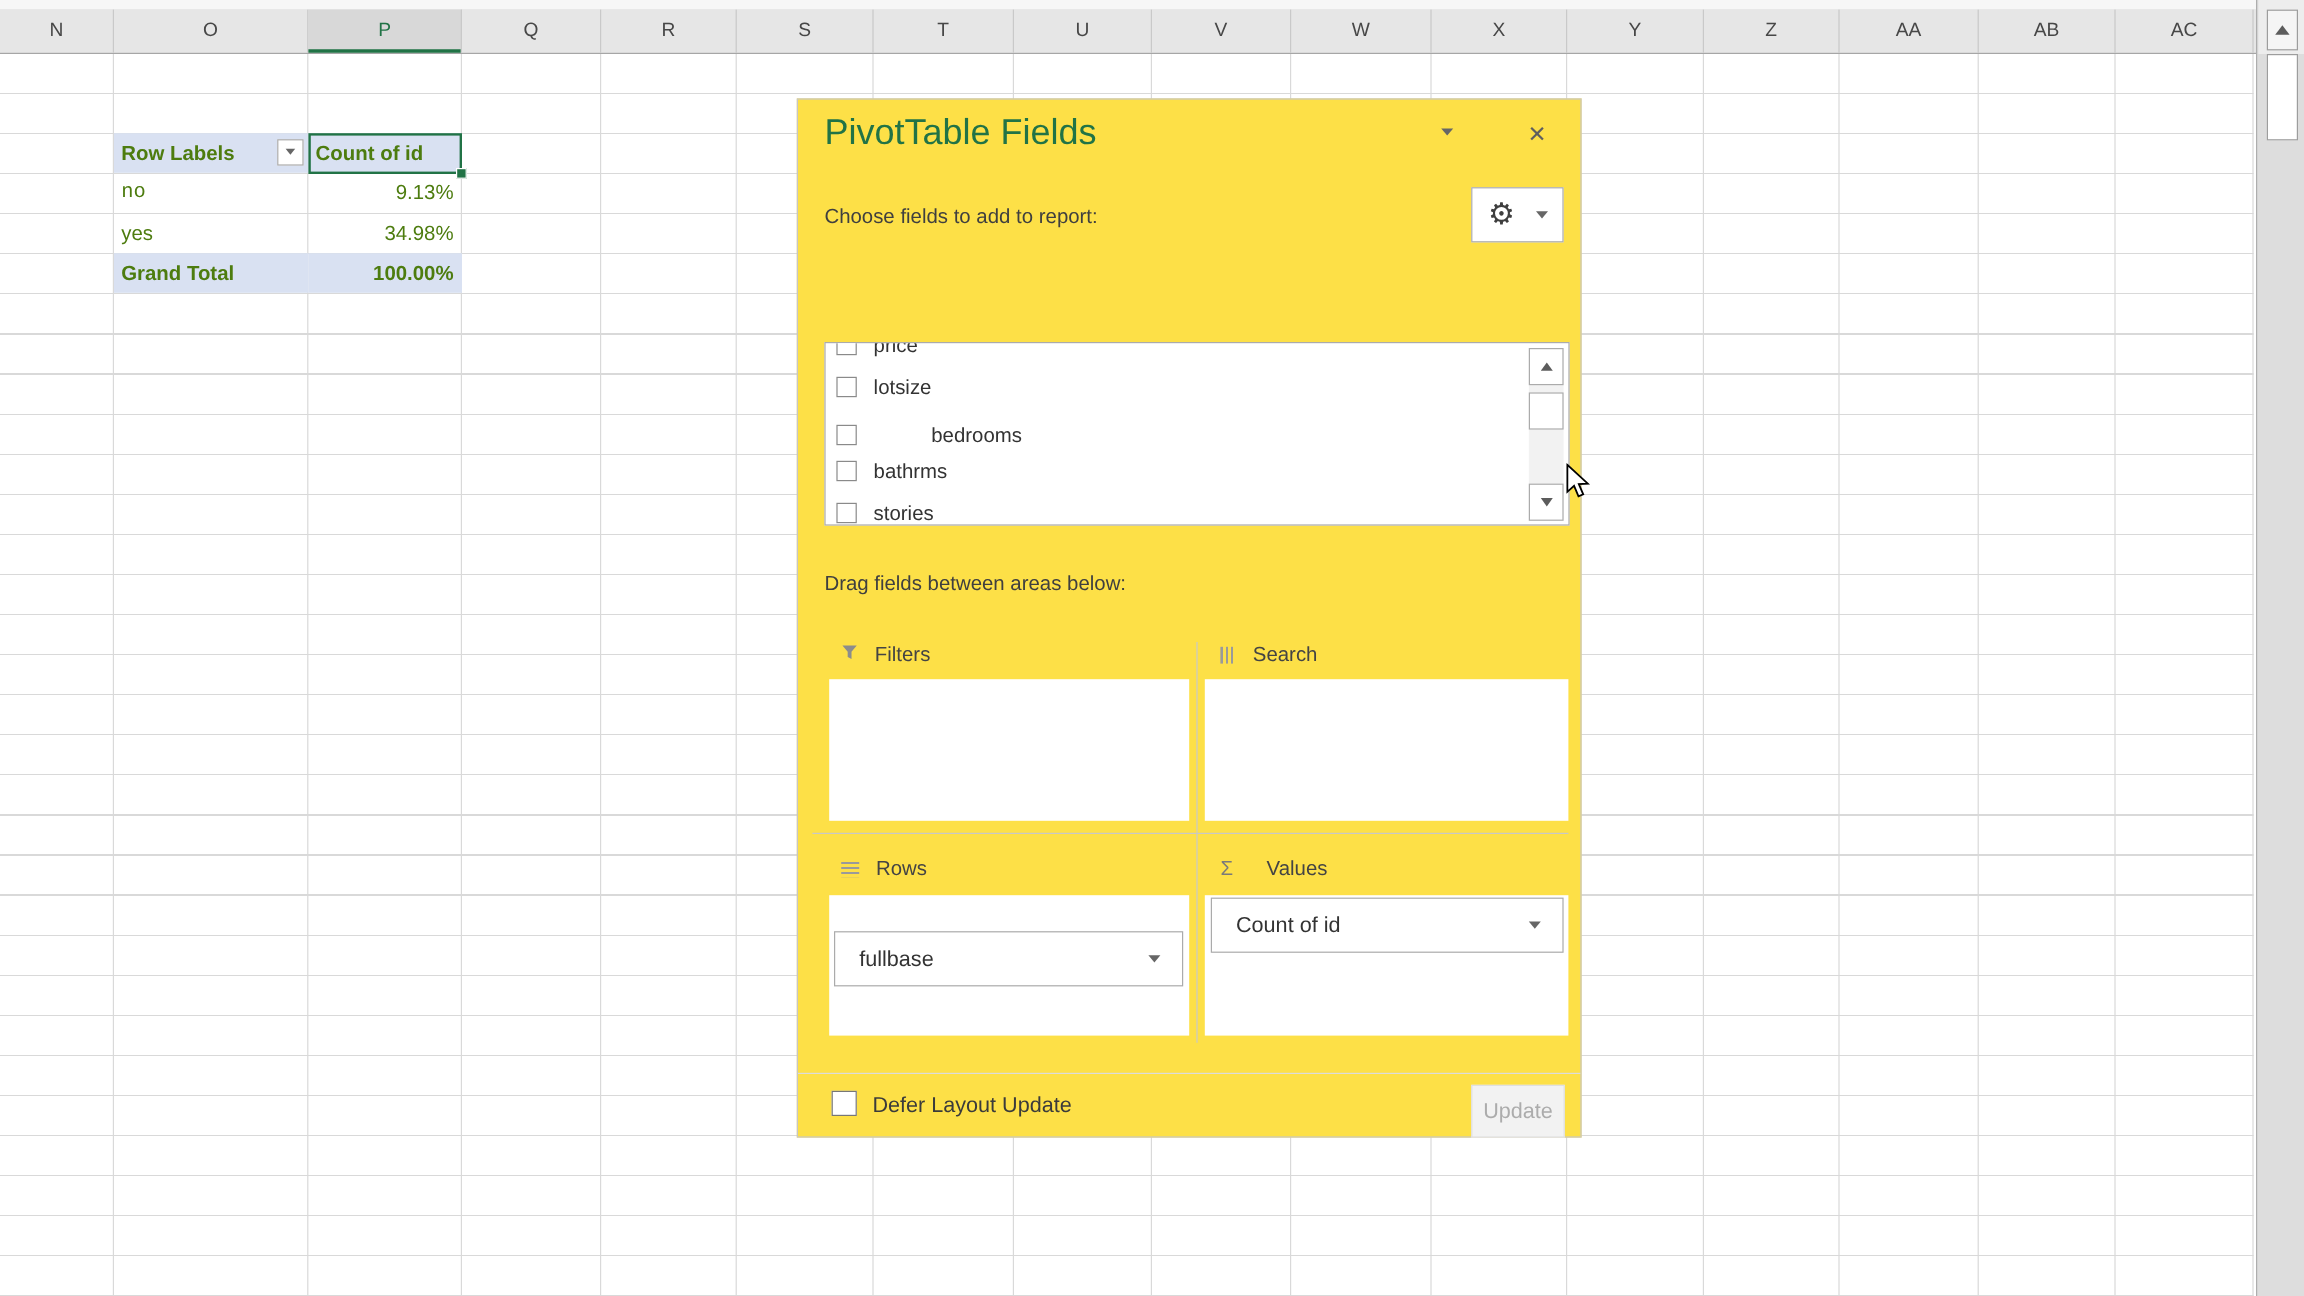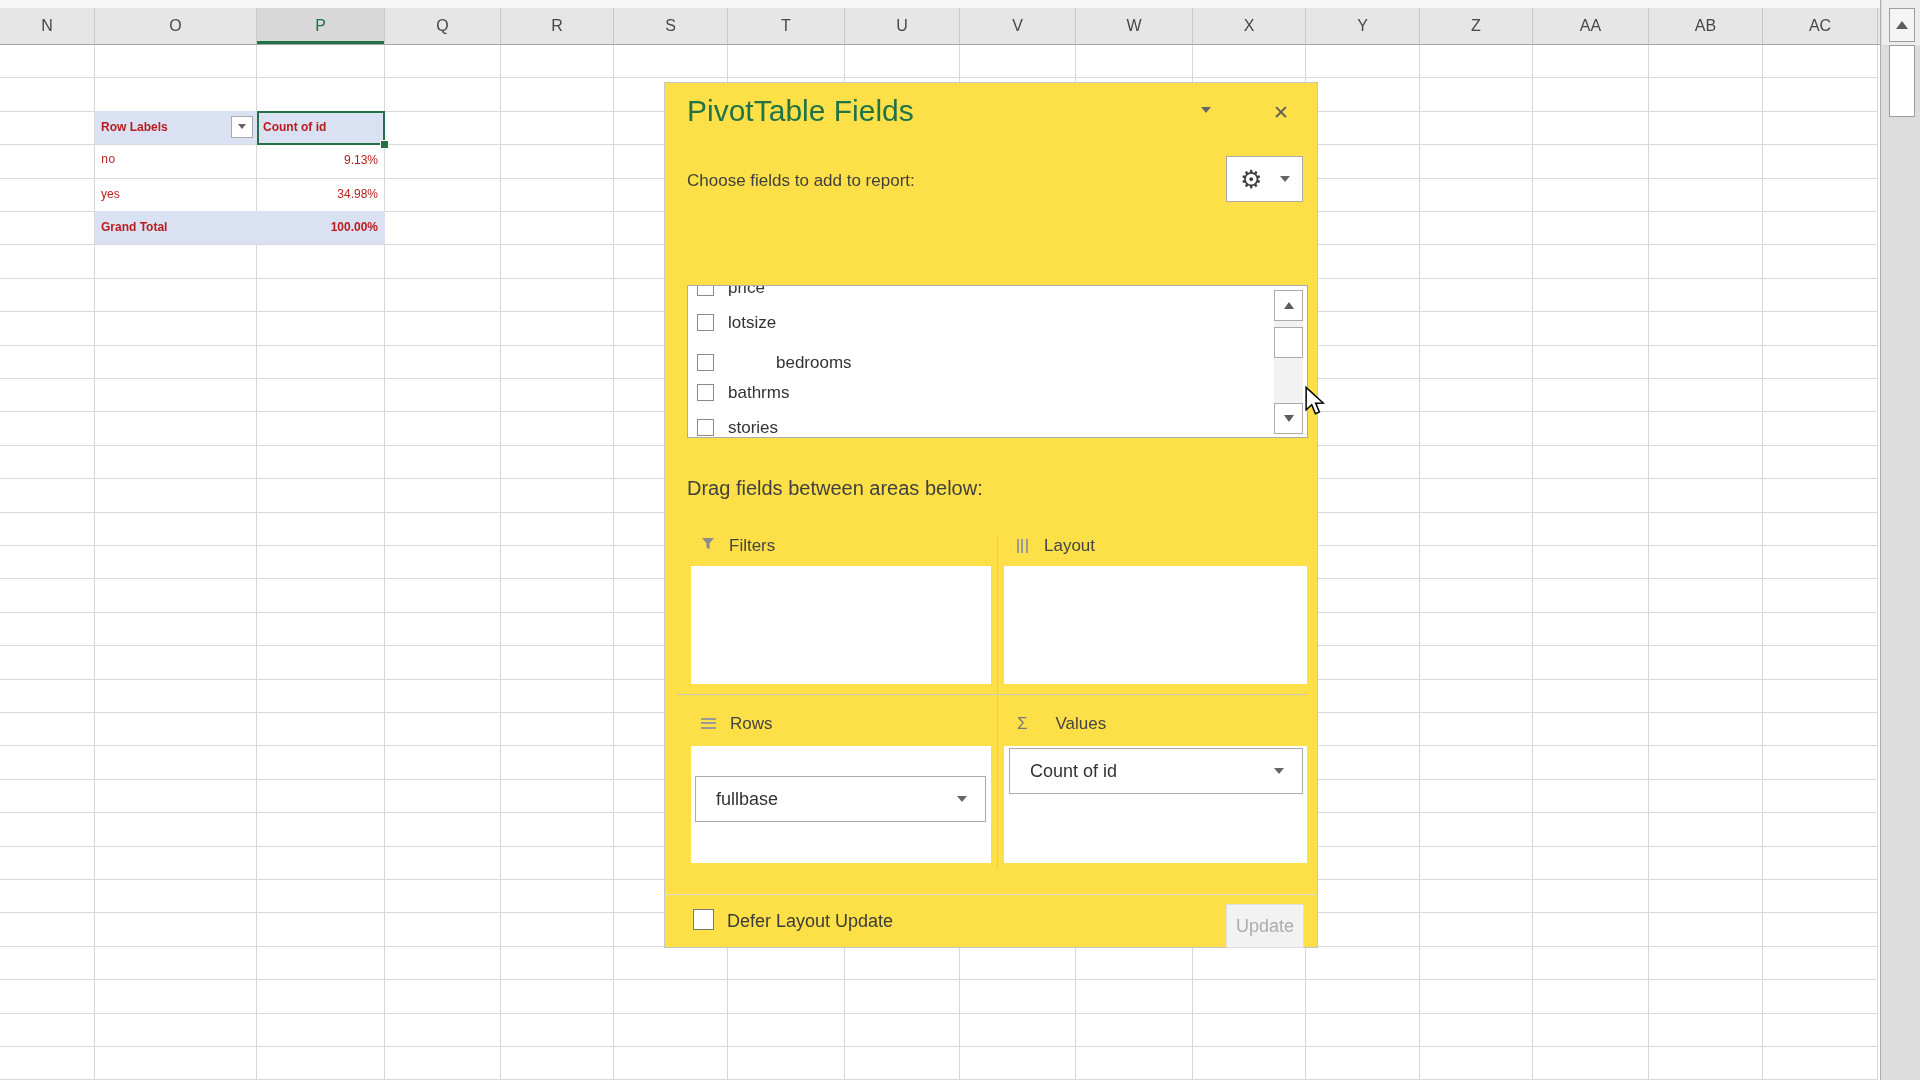--- a/index.html
+++ b/index.html
@@ -11,21 +11,21 @@
   #topstrip{position:absolute;left:0;top:0;width:1880px;height:8px;background:#f7f7f7;border-bottom:1px solid #d6d6d6;}
   #colheaders{position:absolute;left:0;top:8px;width:1880px;height:36px;background:#e6e6e6;border-bottom:1px solid #a6a6a6;}
   .colhead{position:absolute;top:0;height:36px;line-height:36px;text-align:center;
            font-size:16px;color:#474747;border-right:1px solid #c9c9c9;box-sizing:border-box;}
   .colhead.sel{background:#d8d8d8;color:#217346;box-shadow:inset 0 -3px 0 #217346;}
   #rowlines{position:absolute;left:0;top:45px;width:1878px;height:1035px;
             background:repeating-linear-gradient(to bottom,transparent 0px,transparent 32.4px,#d9d9d9 32.4px,#d9d9d9 33.4px);}
   .vline{position:absolute;top:45px;bottom:0;width:1px;background:#d9d9d9;}
 
   
-  .pcell{position:absolute;box-sizing:border-box;font-size:12px;color:#b91c1c;line-height:33px;white-space:nowrap;}
+  .pcell{position:absolute;box-sizing:border-box;font-size:17px;color:#4d7c0f;line-height:33px;white-space:nowrap;}
   .pcell.hdr{background:#d9e1f2;font-weight:bold;}
   .pcell.num{text-align:right;padding-right:7px;}
   .pcell.lbl{padding-left:6px;}
   #rl-filter{position:absolute;width:22px;height:22px;background:#fff;border:1px solid #ababab;box-sizing:border-box;
              display:flex;align-items:center;justify-content:center;}
   #sel-border{position:absolute;box-sizing:border-box;border:2px solid #217346;pointer-events:none;}
   #fill-handle{position:absolute;width:7px;height:7px;background:#217346;border:1px solid #fff;box-sizing:content-box;}
 
   
   #xl-scroll{position:absolute;left:1880px;top:0;width:40px;height:1080px;background:#dddddd;border-left:1px solid #adadad;box-sizing:border-box;}
@@ -57,21 +57,21 @@
   .field-item{position:absolute;left:0;width:100%;height:35px;display:flex;align-items:center;}
   .field-check{width:17px;height:17px;background:#fff;border:1px solid #8a8a8a;box-sizing:border-box;margin-left:9px;flex:none;}
   .field-label{margin-left:14px;font-size:17px;color:#333;}
   #list-scroll{position:absolute;right:4px;top:4px;bottom:3px;width:29px;background:#f2f2f2;}
   .sbtn{position:absolute;left:0;width:29px;height:31px;background:#fff;border:1px solid #ababab;box-sizing:border-box;
         display:flex;align-items:center;justify-content:center;}
   #list-up{top:0;}
   #list-thumb{position:absolute;left:0;top:37px;width:29px;height:31px;background:#fff;border:1px solid #ababab;box-sizing:border-box;}
   #list-down{bottom:0;}
 
-  #drag-label{position:absolute;left:22px;top:394px;font-size:20px;color:#3f3f3f;}
+  #drag-label{position:absolute;left:22px;top:394px;font-size:17px;color:#3f3f3f;}
 
   .area-head{position:absolute;height:22px;display:flex;align-items:center;font-size:17px;color:#444;}
   .area-head .icon{margin-right:14px;display:inline-block;}
   .dropzone{position:absolute;background:#fff;}
   #v-divider{position:absolute;left:332px;top:452px;width:1px;height:334px;background:#c8c8c8;}
   #h-divider{position:absolute;left:12px;top:611px;width:630px;height:1px;background:#c8c8c8;}
 
   .pill{position:absolute;height:46px;background:#fff;border:1px solid #ababab;box-sizing:border-box;
         display:flex;align-items:center;justify-content:space-between;padding:0 18px 0 20px;font-size:18px;color:#333;}
 
@@ -216,21 +216,21 @@
     <div class="area-head" style="left:36px;top:452px;">
       <span class="icon">
         <svg width="14" height="14" viewBox="0 0 14 14">
             <path d="M1 1h12L8.6 6.2v6L5.4 10.4V6.2Z" fill="#8c8c8c"></path>
           </svg>
       </span>
       <span>Filters</span>
     </div>
     <div class="area-head" style="left:352px;top:452px;">
       <span class="icon icon-cols"></span>
-      <span>Layout</span>
+      <span>Search</span>
     </div>
     <div class="dropzone" style="left:26px;top:483px;width:300px;height:118px;"></div>
     <div class="dropzone" style="left:339px;top:483px;width:303px;height:118px;"></div>
 
     <div id="v-divider"></div>
     <div id="h-divider"></div>
 
     <div class="area-head" style="left:36px;top:630px;">
       <span class="icon icon-rows"></span>
       <span>Rows</span>

